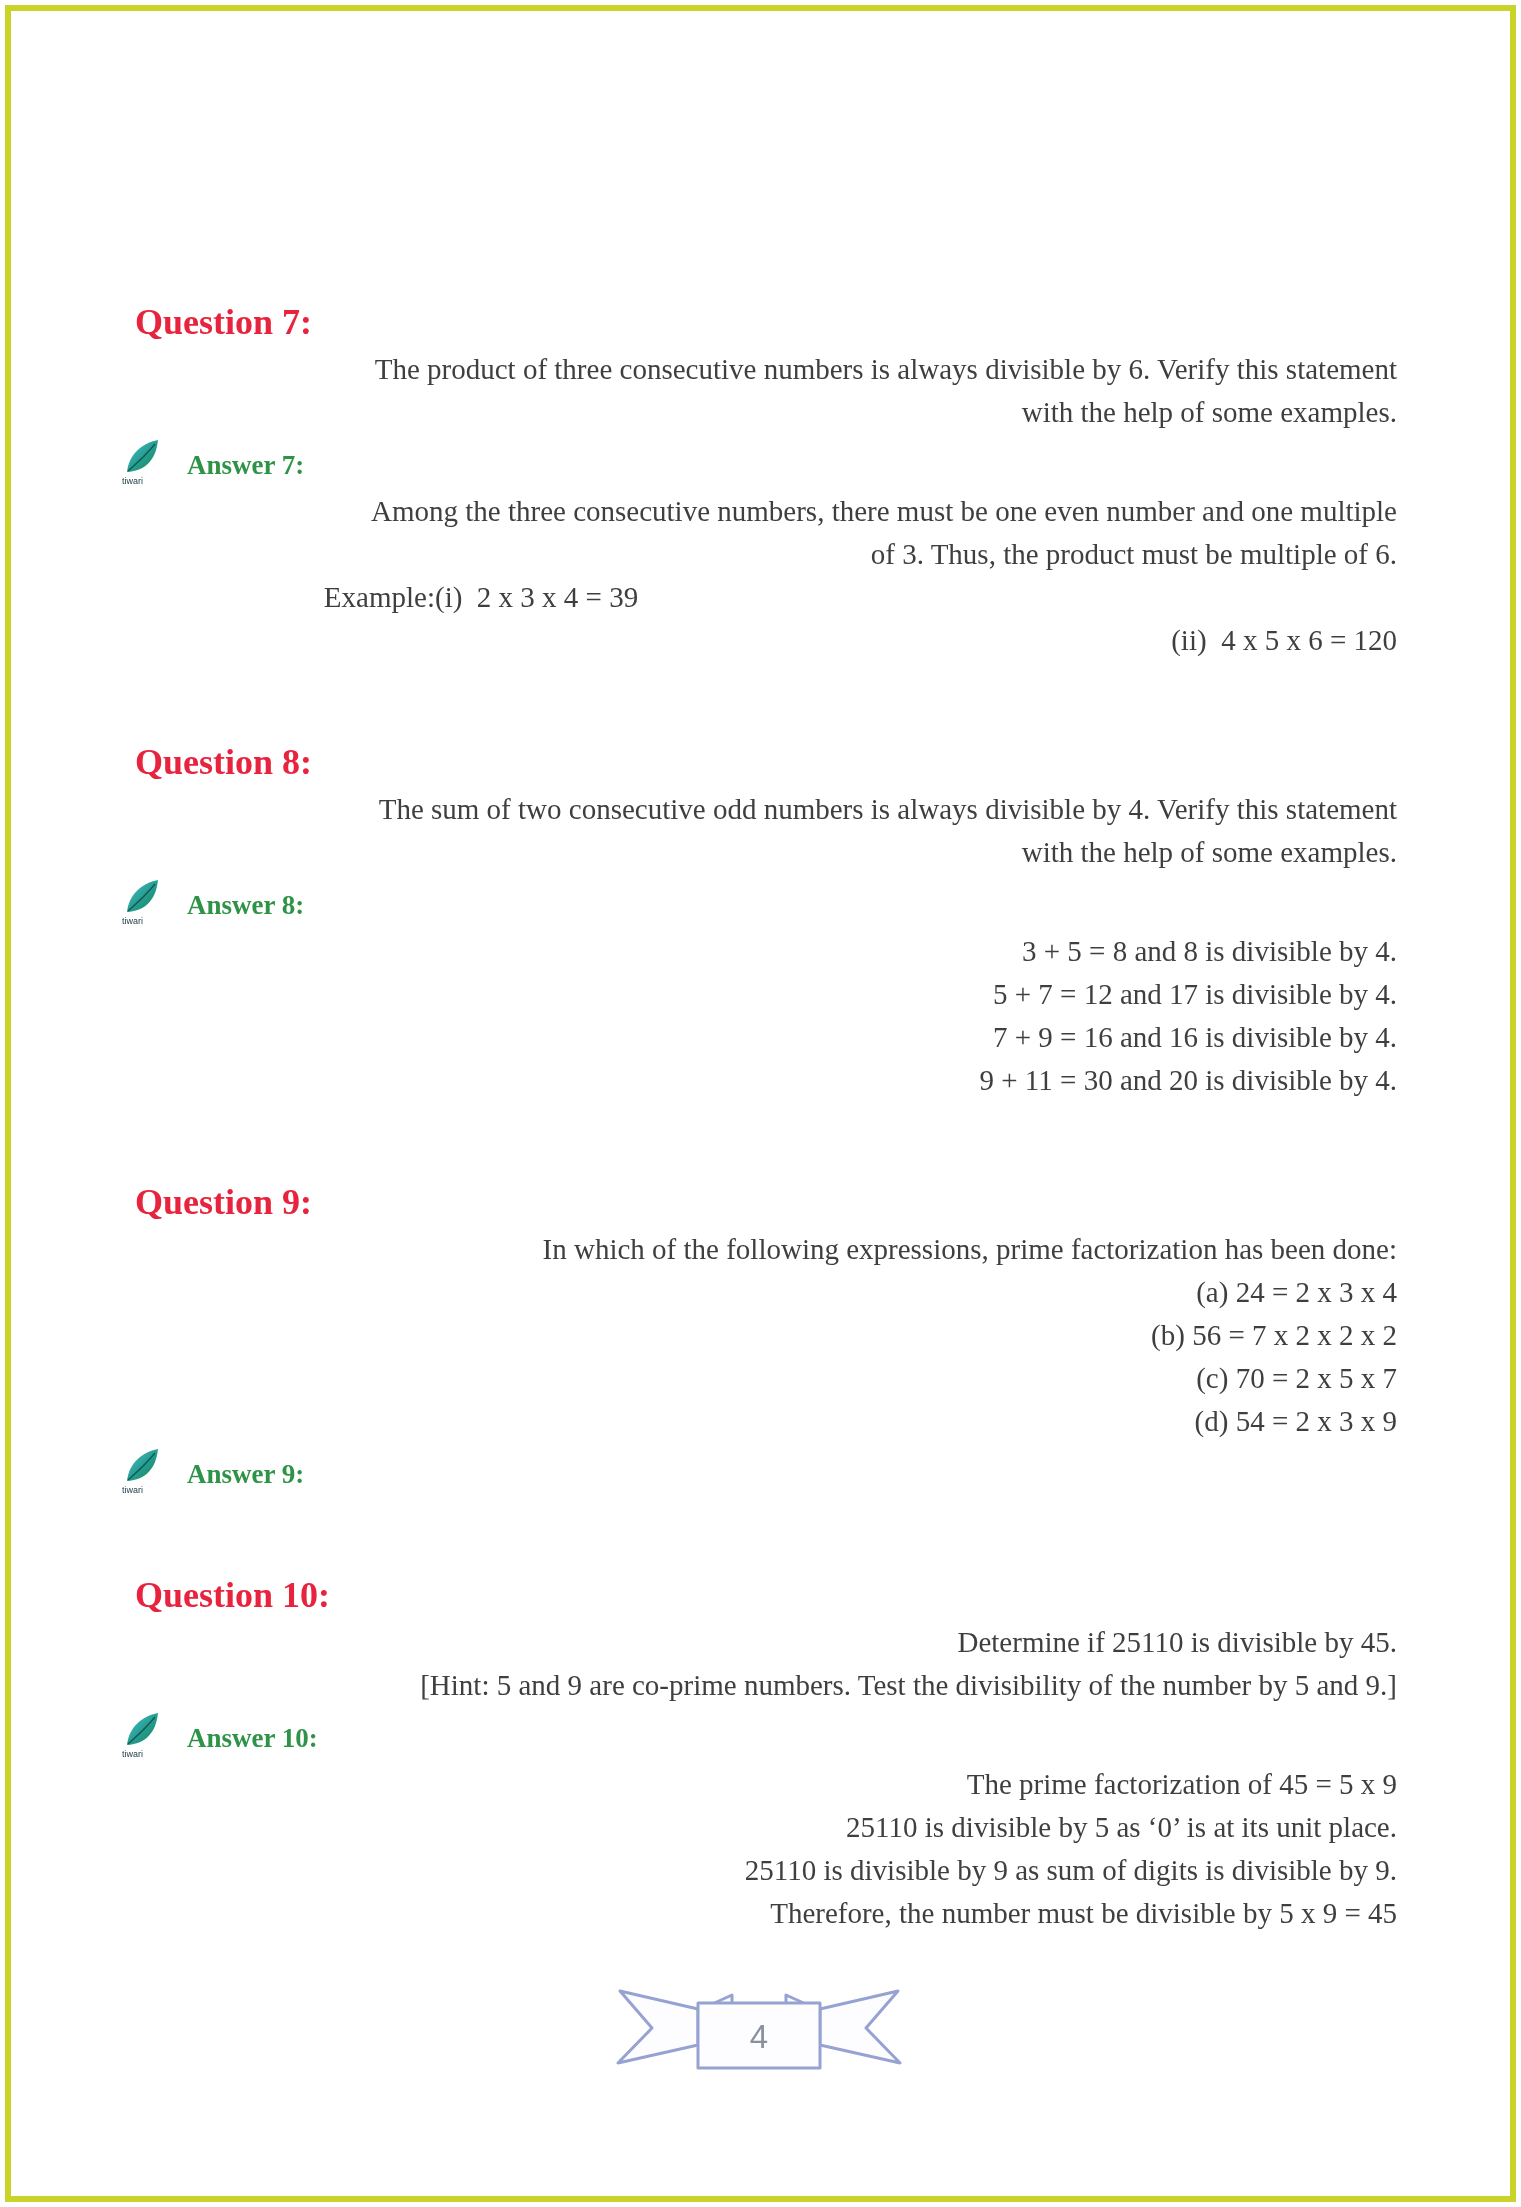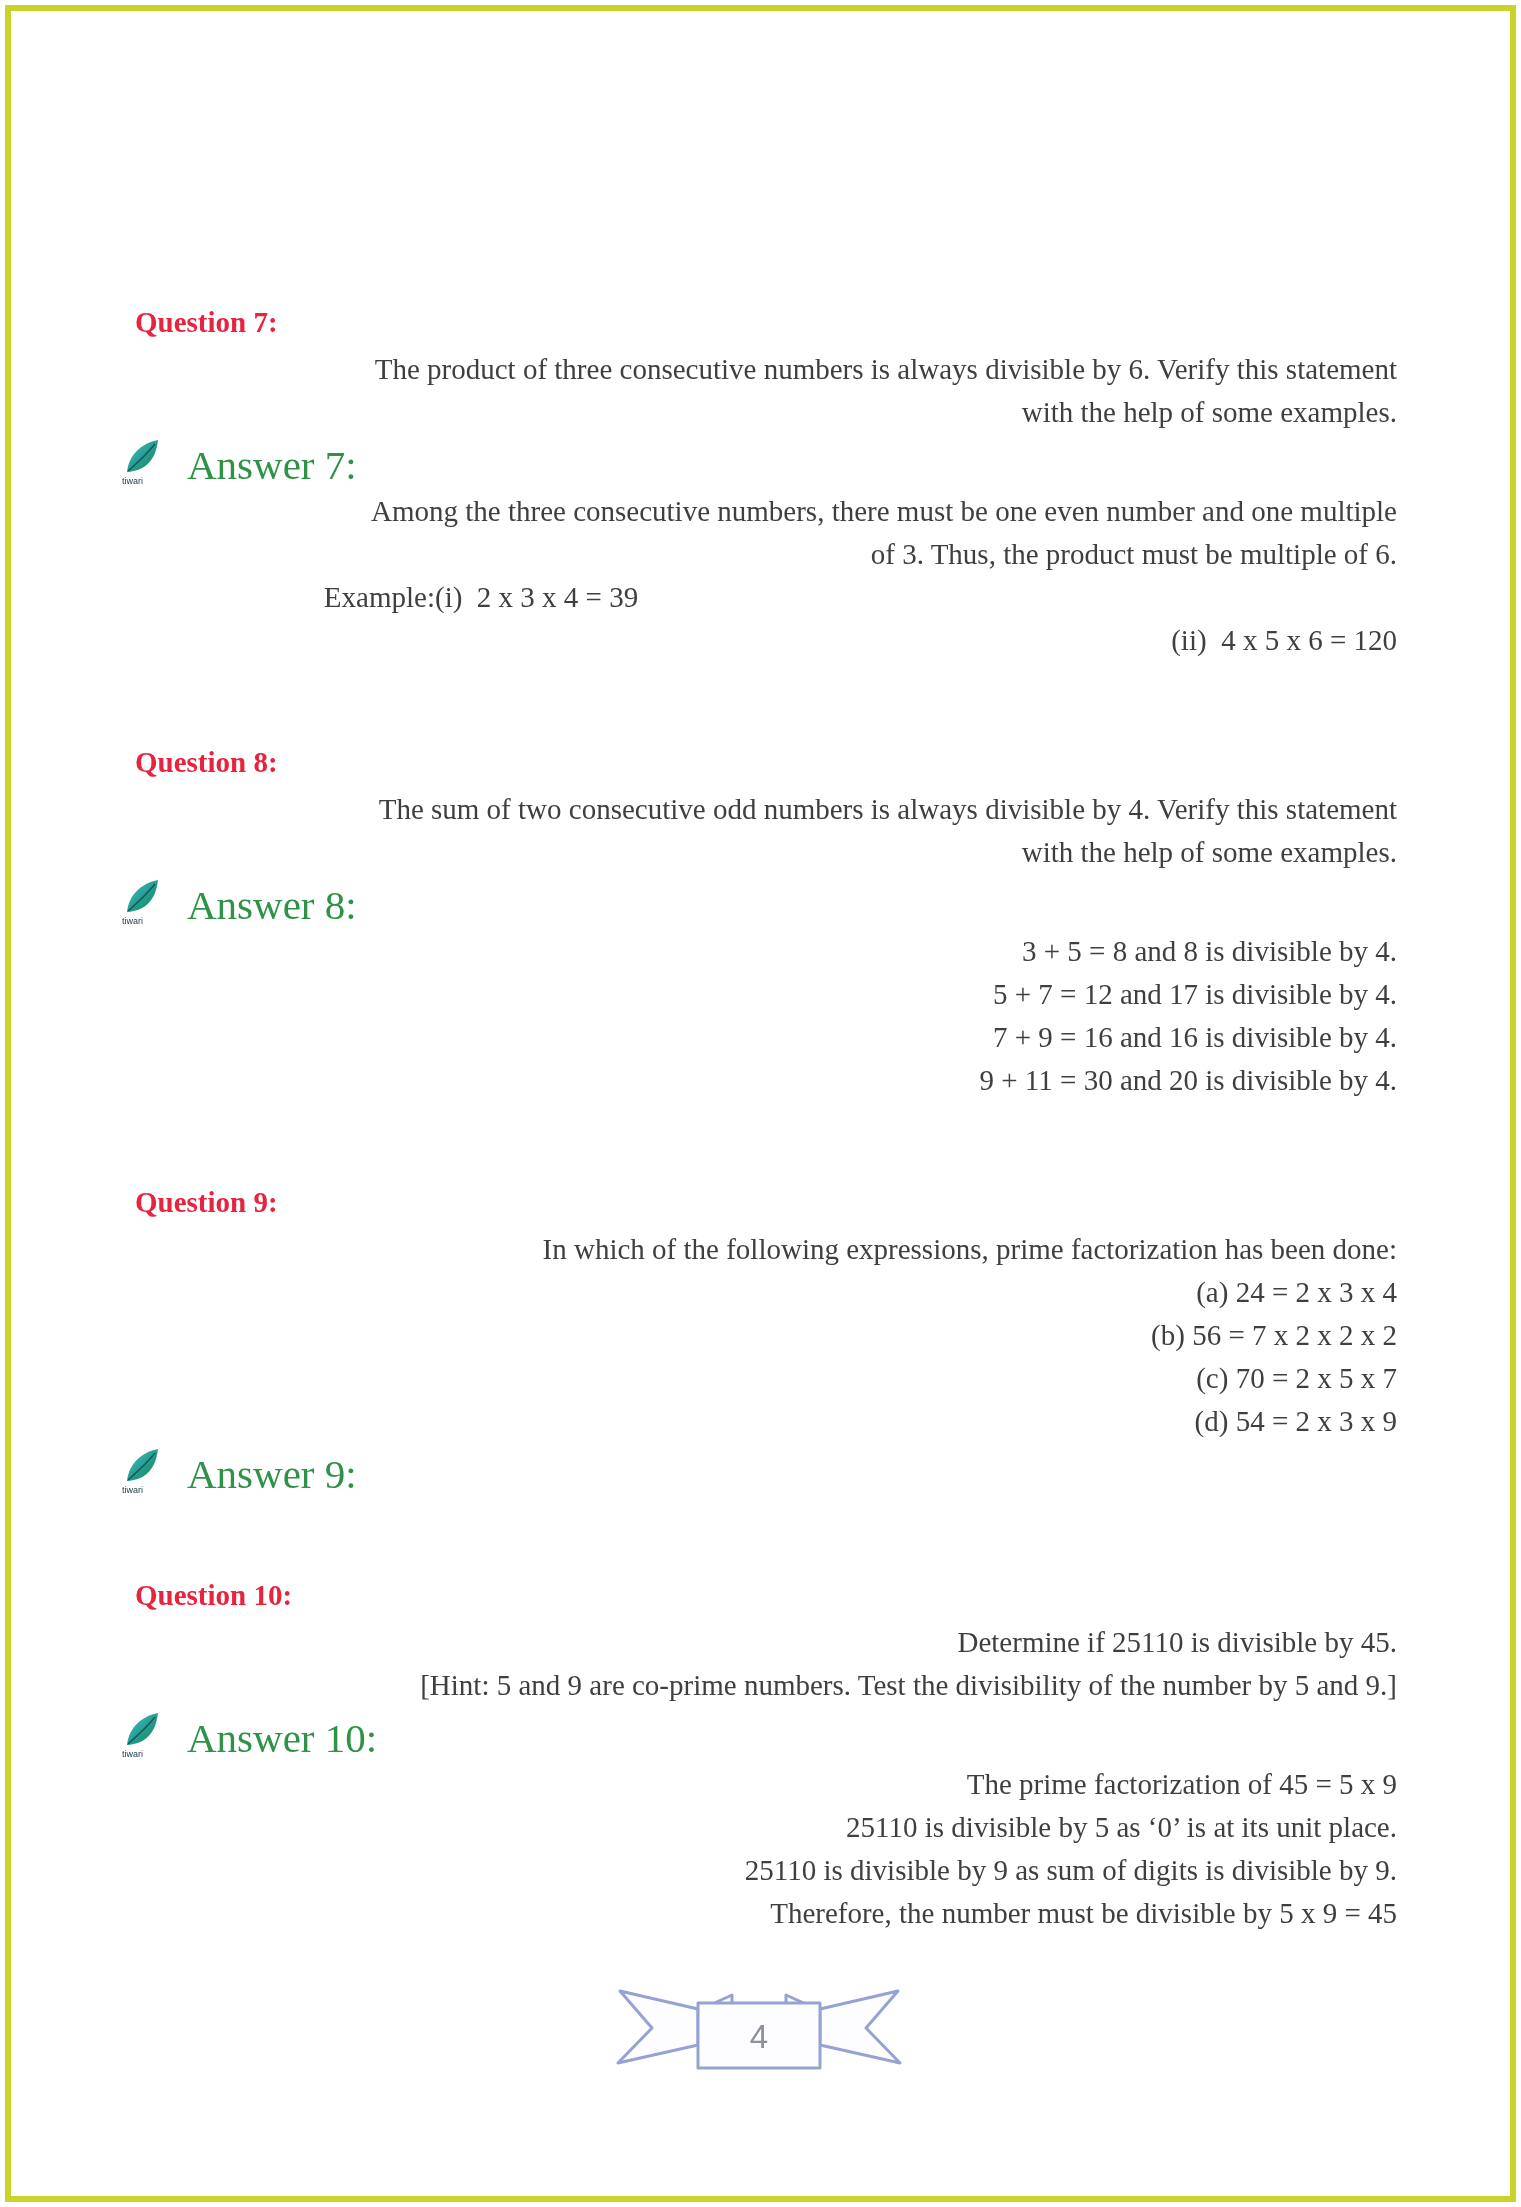--- a/index.html
+++ b/index.html
@@ -16,29 +16,29 @@
     pointer-events:none;
   }
   .content {
     position:absolute; left:135px; top:300px; width:1262px;
     color:#3f3f3f;
     font-size:29px; line-height:43px;
   }
   .qa { margin-bottom:78px; }
   .q-head {
     margin:0 0 4px 0;
-    font-size:29px; line-height:44px; font-weight:700;
+    font-size:36px; line-height:44px; font-weight:700;
     color:#e8233d;
   }
   .a-row {
     display:flex; align-items:flex-end; gap:22px;
     margin:2px 0 4px -14px; height:50px;
   }
   .a-head {
-    font-size:41px; line-height:42px; font-weight:400;
+    font-size:27px; line-height:42px; font-weight:700;
     color:#2e9347;
   }
   .logo-icon { width:44px; height:48px; flex:0 0 auto; }
   .line { white-space:pre;text-align:right; }
   .indent { padding-left:72px;font-family:Liberation Serif, serif; }
   .ex-row { display:flex; }
   .ex-label { display:inline-block; padding-left:72px; width:228px; flex:0 0 auto; }
   .ex-cont { padding-left:300px; }
   .ribbon {
     position:absolute; left:606px; top:1982px;

